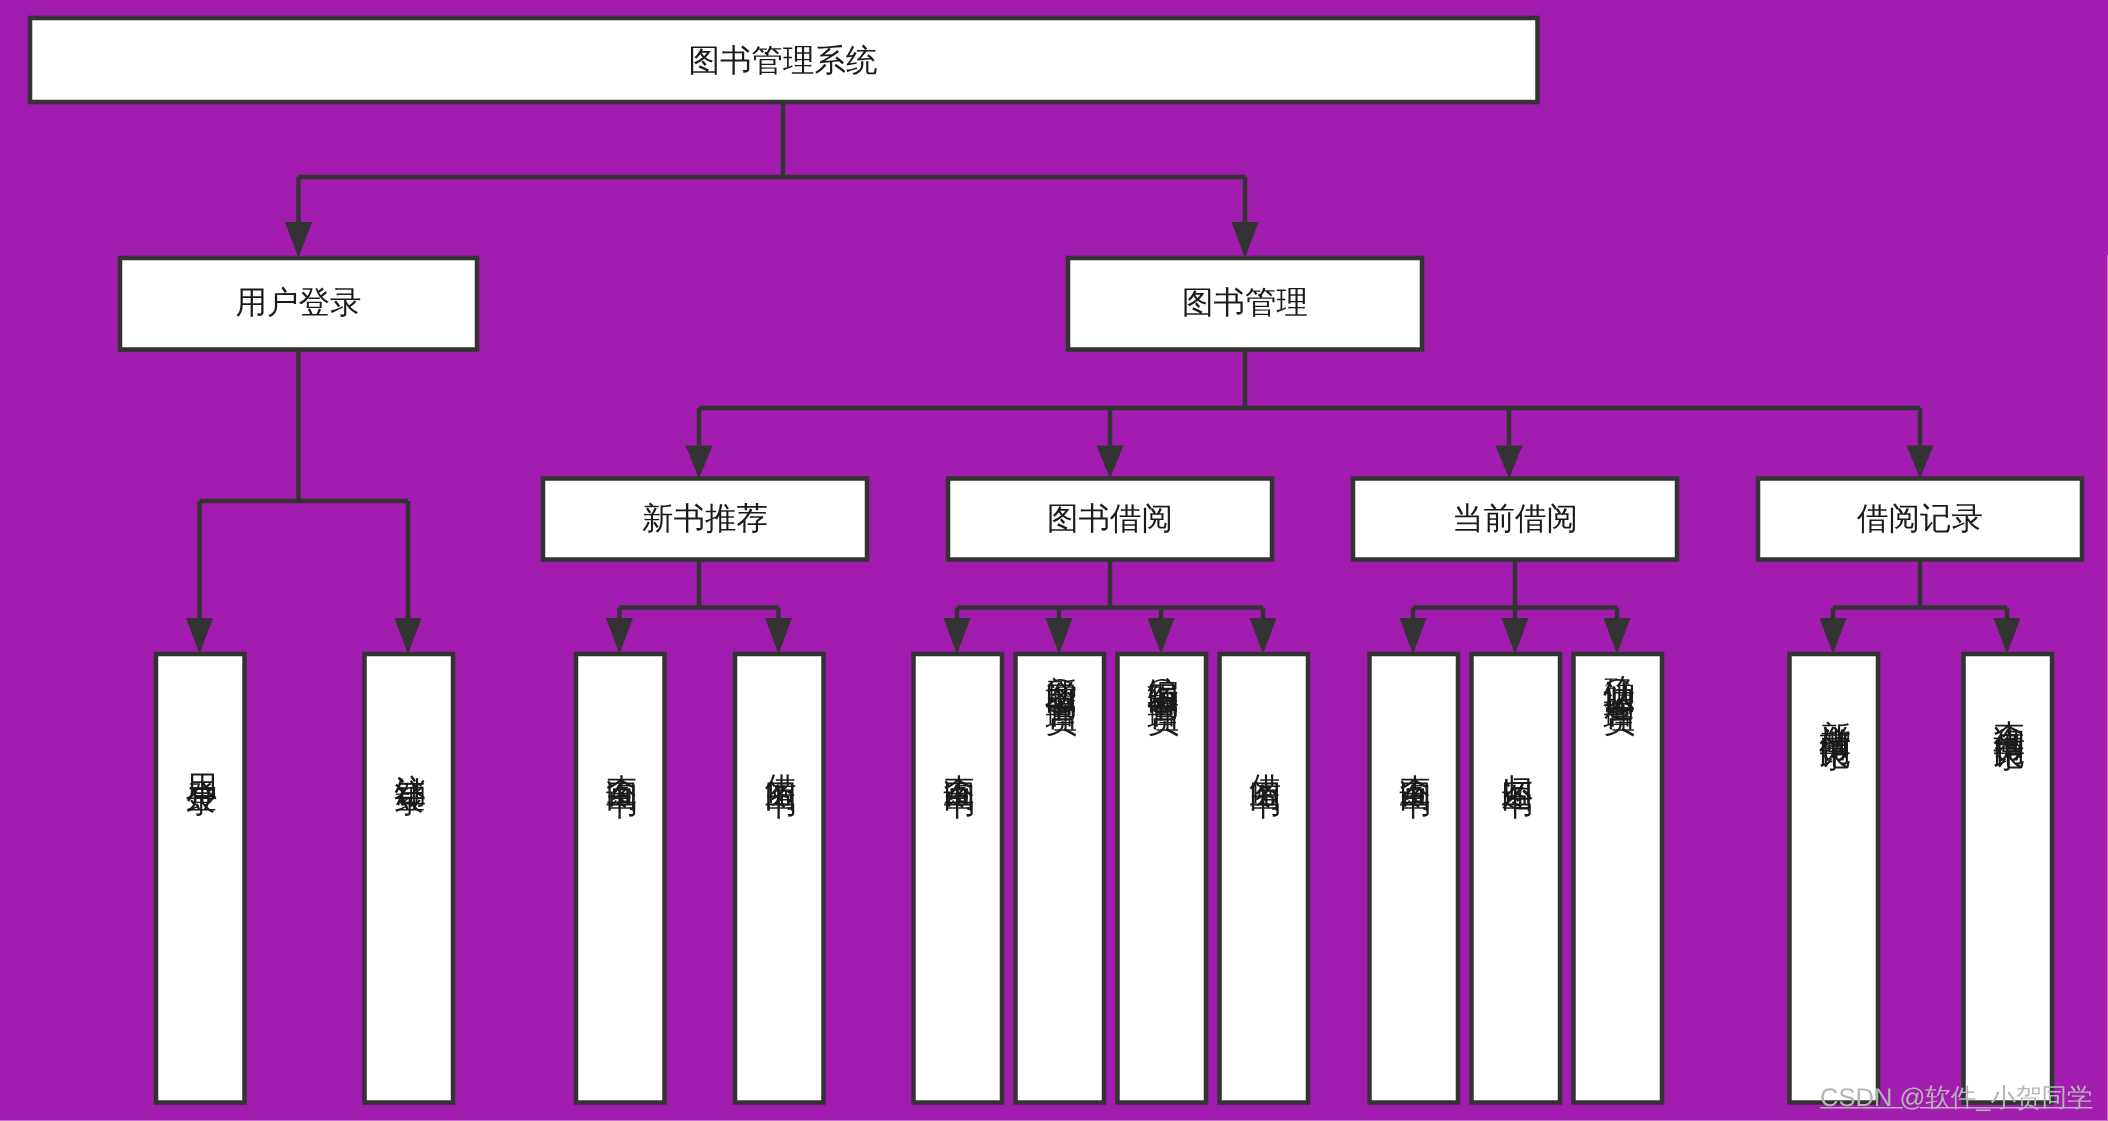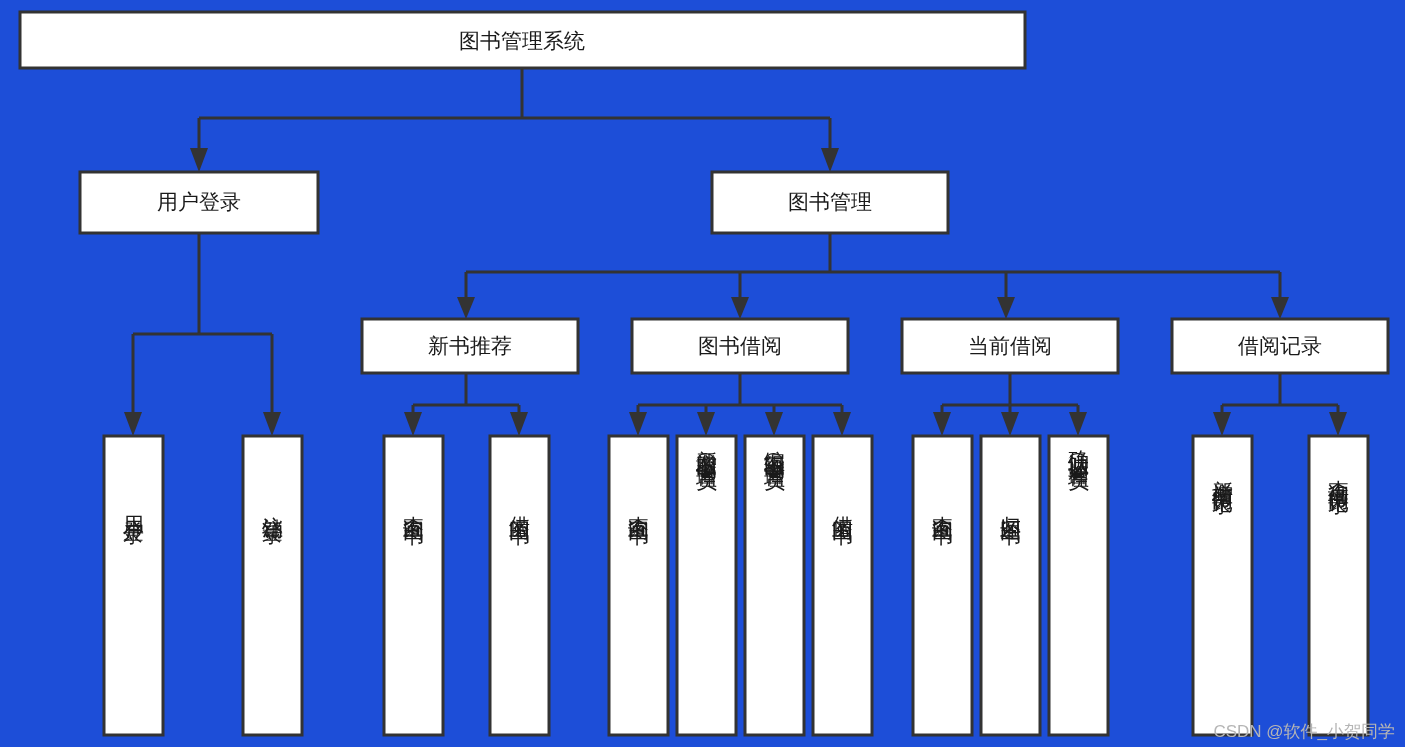--- a/index.html
+++ b/index.html
@@ -11,21 +11,21 @@
     width: 1405px;
     height: 747px;
     font-family: "Liberation Sans", "DejaVu Sans", sans-serif;
     overflow: hidden;
     position: relative;
   }
   #diagram-root {
     position: relative;
     width: 1405px;
     height: 747px;
-    background: #1d4ed8;
+    background: #a21caf;
   }
   svg#flow {
     position: absolute;
     left: 0;
     top: 0;
     width: 1405px;
     height: 747px;
     display: block;
   }
   .node-rect {
@@ -60,20 +60,21 @@
   }
   .watermark {
     position: absolute;
     right: 10px;
     bottom: 4px;
     font-family: "Liberation Sans", "DejaVu Sans", sans-serif;
     font-size: 17px;
     color: #b5b5b5;
     white-space: nowrap;
     pointer-events: none;
+    text-decoration: underline;
   }
 </style>
 </head>
 <body>
 
 <div id="diagram-root">
 
   <svg id="flow" viewBox="0 0 1405 747" xmlns="http://www.w3.org/2000/svg">
 
     <defs>

